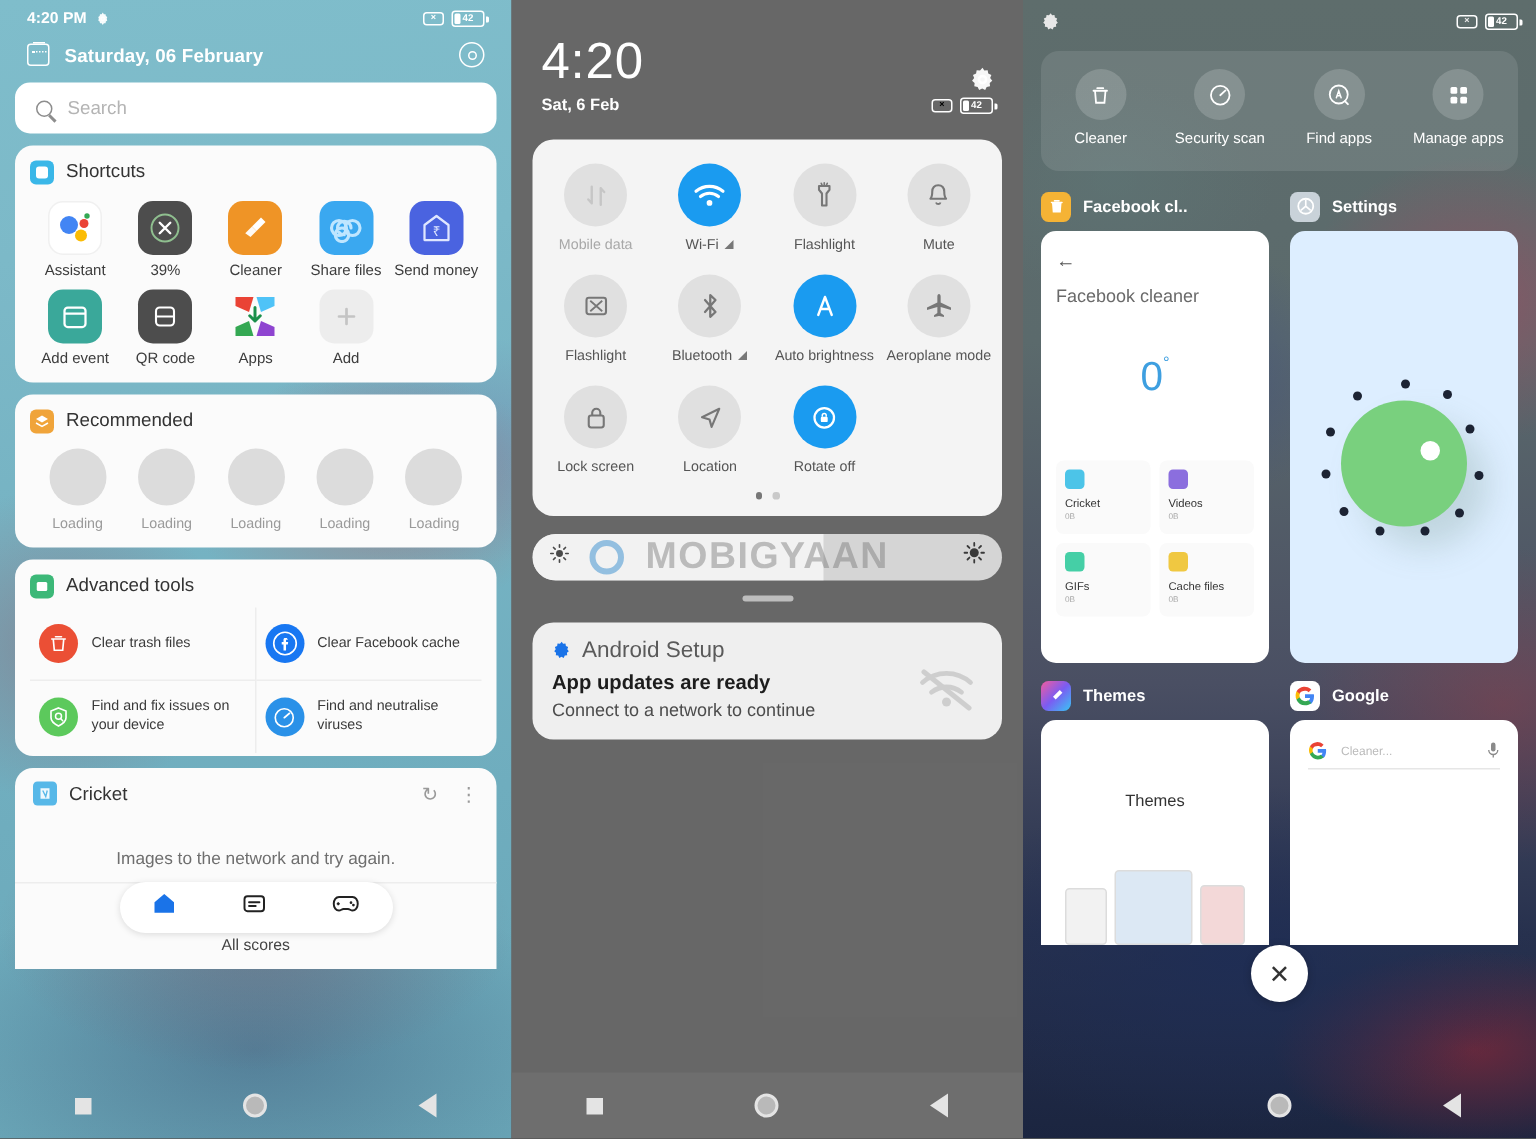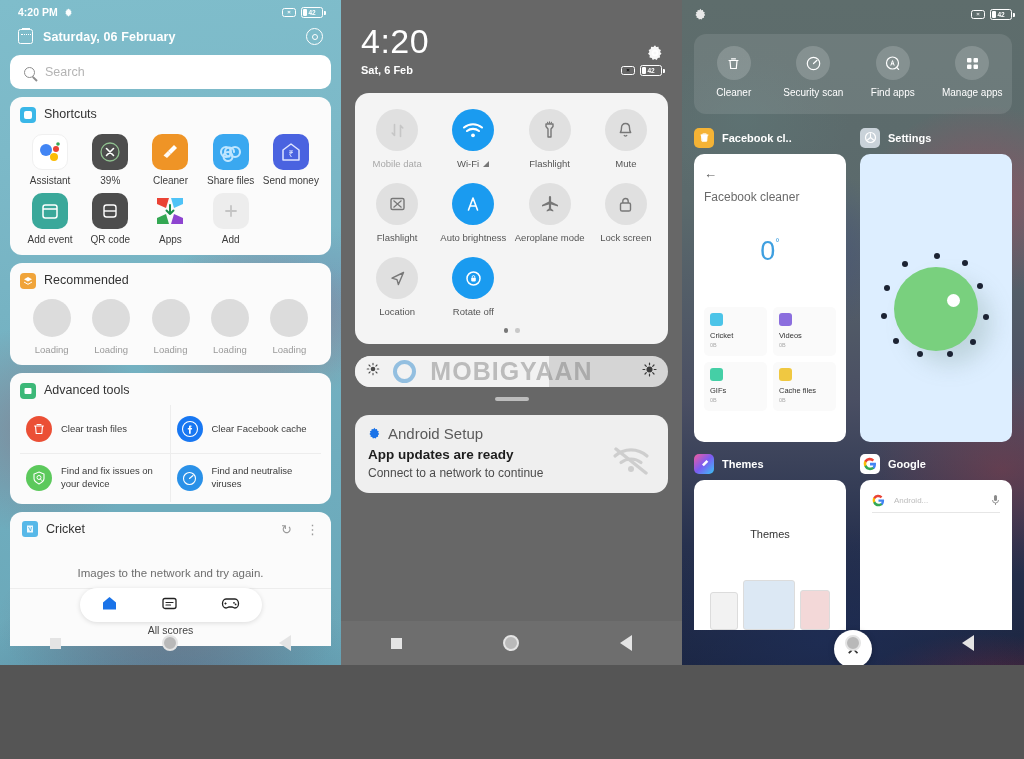--- a/index.html
+++ b/index.html
@@ -7,21 +7,21 @@
     width: 1024px; height: 759px;
     font-family: "Liberation Sans", sans-serif;
     overflow: hidden;
     background: #555;
   }
   .screen {
     position: relative;
     width: 1024px; height: 759px;
     display: flex;
   }
-  .panel { position: relative; overflow: hidden; height: 665px; }
+  .panel { position: relative; overflow: hidden; height: 759px; }
   .p1 { width: 341px; }
   .p2 { width: 341px; }
   .p3 { width: 342px; }
 
   
   .p1 {
     background: linear-gradient(175deg, #7fbdcb 0%, #7cb9c8 22%, #76b3c3 45%, #6fadbe 70%, #6aa7b8 100%);
   }
   .p1-wall {
     position: absolute; inset: 0;
@@ -653,20 +653,33 @@
           <div class="qs-item">
             <div class="qs-ic">
               <svg width="19" height="18" viewBox="0 0 19 18">
                   <rect x="3" y="3.5" width="13" height="11" rx="1.6" fill="none" stroke="#777" stroke-width="1.4"></rect>
                   <path d="M5.5 5.5l8 7M13.5 5.5l-8 7" stroke="#777" stroke-width="1.2"></path>
                 </svg>
             </div>
             <div class="qs-lb">Flashlight</div>
           </div>
 
+          <div class="qs-item">
+            <div class="qs-ic">
+              <svg width="15" height="20" viewBox="0 0 15 20">
+                  <path d="M4 6l7 8-3.5 3.2V2.8L11 6l-7 8" fill="none" stroke="#777" stroke-width="1.5" stroke-linejoin="round" stroke-linecap="round"></path>
+                </svg>
+            </div>
+            <div class="qs-lb">
+              <span>Bluetooth</span>
+              <svg width="8" height="8" viewBox="0 0 8 8" style="vertical-align:-1px">
+                  <path d="M7 1v6H1z" fill="#777"></path>
+                </svg>
+            </div>
+          </div>
 
           <div class="qs-item">
             <div class="qs-ic on">
               <svg width="20" height="20" viewBox="0 0 20 20">
                   <path d="M10 4l4.5 12M5.5 16L10 4M7.3 12h5.4" stroke="#fff" stroke-width="1.6" fill="none" stroke-linecap="round" stroke-linejoin="round"></path>
                 </svg>
             </div>
             <div class="qs-lb">Auto brightness</div>
           </div>
 
@@ -926,21 +939,21 @@
             <span class="rec-name">Google</span>
           </div>
           <div class="rec-thumb th2">
             <div class="g-search">
               <svg width="13" height="13" viewBox="0 0 14 14">
                 <path d="M13 7.1c0-.5 0-.9-.1-1.3H7v2.6h3.4c-.1.8-.6 1.5-1.3 2v1.7h2.1C12.4 11 13 9.2 13 7.1z" fill="#4285f4"></path>
                 <path d="M7 13.2c1.8 0 3.2-.6 4.2-1.6l-2.1-1.7c-.6.4-1.3.6-2.1.6-1.6 0-3-1.1-3.5-2.6H1.4v1.7A6.2 6.2 0 007 13.2z" fill="#34a853"></path>
                 <path d="M3.5 7.9a3.7 3.7 0 010-2.4V3.8H1.4a6.2 6.2 0 000 5.6z" fill="#fbbc05"></path>
                 <path d="M7 3.5c.9 0 1.7.3 2.4 1l1.8-1.8A6.2 6.2 0 001.4 3.8l2.1 1.7C4 4 5.4 3.5 7 3.5z" fill="#ea4335"></path>
               </svg>
-              <span class="g-ph">Android...</span>
+              <span class="g-ph">Cleaner...</span>
               <svg width="9" height="12" viewBox="0 0 9 12">
                   <rect x="3" y="1" width="3" height="6" rx="1.5" fill="#8a8a8a"></rect>
                   <path d="M1.5 6a3 3 0 006 0M4.5 9v2" stroke="#8a8a8a" stroke-width=".9" fill="none"></path>
                 </svg>
             </div>
           </div>
         </div>
       </div>
 
       <div class="closebtn">✕</div>

